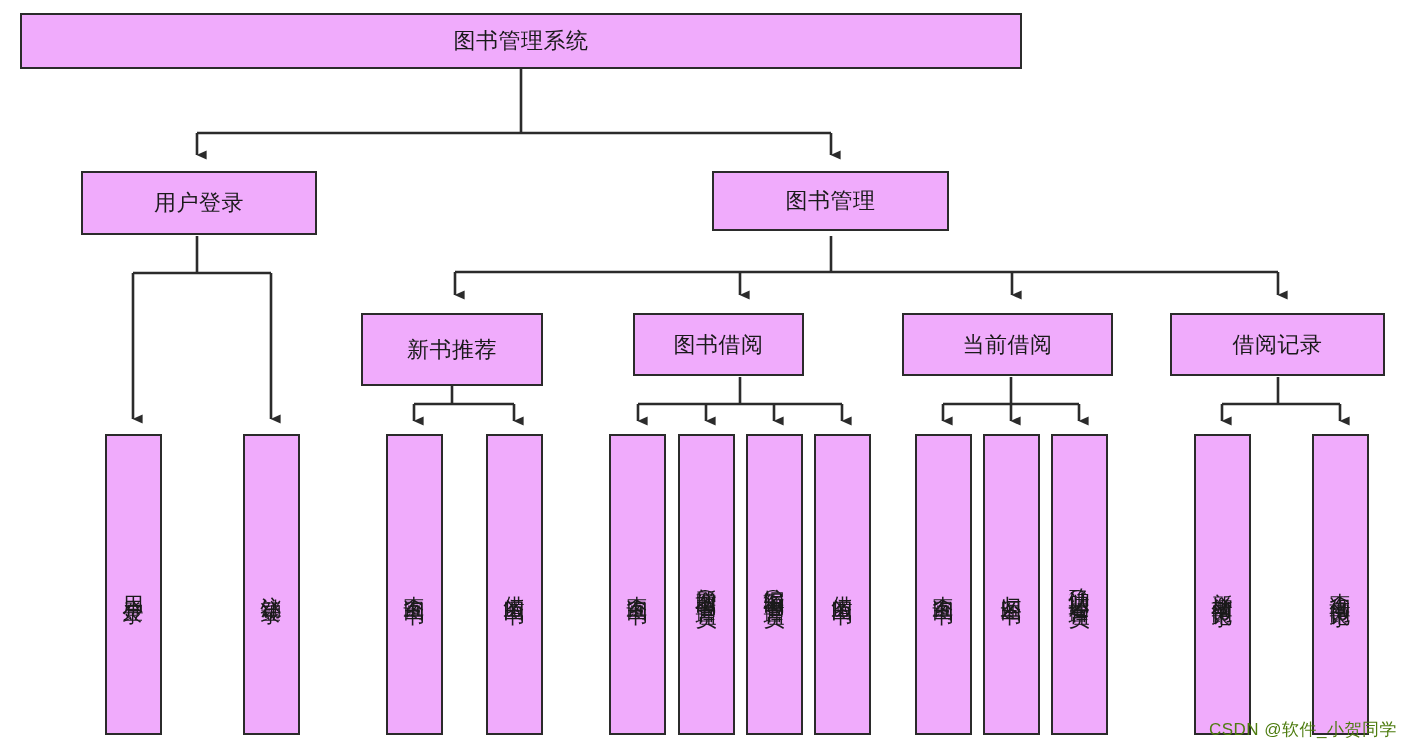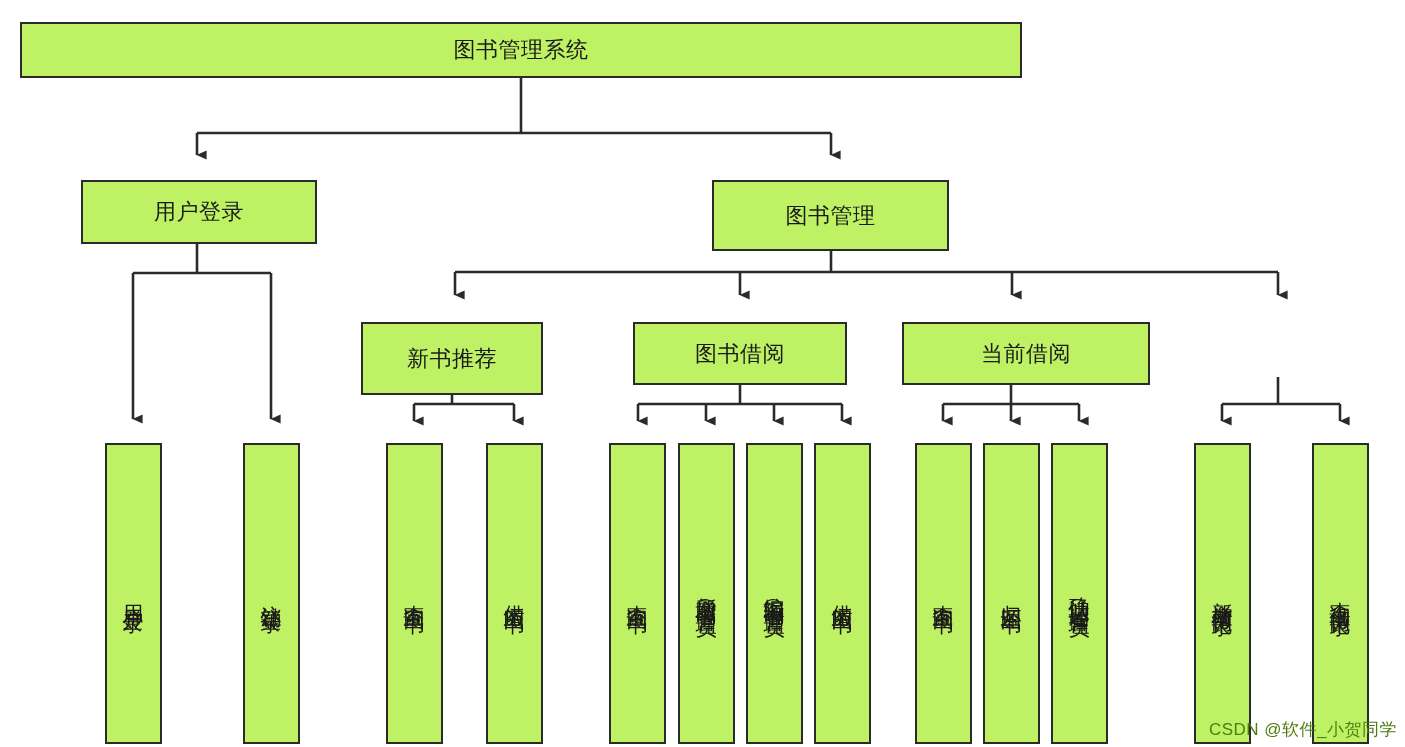--- a/index.html
+++ b/index.html
@@ -18,27 +18,26 @@
   svg#wires {
     position: absolute;
     left: 0; top: 0;
     width: 1405px;
     height: 747px;
     pointer-events: none;
   }
   .node {
     position: absolute;
     box-sizing: border-box;
-    background: #bef264;
+    background: #f0abfc;
     border: 2.5px solid #2b2b2b;
     display: flex;
     align-items: center;
     justify-content: center;
     overflow: hidden;
-    margin-top: 9px;
   }
   .node .lbl {
     color: #1a1a1a;
     text-align: center;
     line-height: 1.18;
     white-space: pre;
   }
   .node.horiz .lbl {
     font-size: 22px;
     letter-spacing: 0.5px;
@@ -120,32 +119,35 @@
     </g>
   </svg>
 
   <div class="node horiz" style="left:20px; top:13px; width:1002px; height:56px;">
     <span class="lbl">图书管理系统</span>
   </div>
 
   <div class="node horiz" style="left:81px; top:171px; width:236px; height:64px;">
     <span class="lbl">用户登录</span>
   </div>
-  <div class="node horiz" style="left:712px; top:171px; width:237px; height:71px;">
+  <div class="node horiz" style="left:712px; top:171px; width:237px; height:60px;">
     <span class="lbl">图书管理</span>
   </div>
 
   <div class="node horiz" style="left:361px; top:313px; width:182px; height:73px;">
     <span class="lbl">新书推荐</span>
   </div>
-  <div class="node horiz" style="left:633px; top:313px; width:214px; height:63px;">
+  <div class="node horiz" style="left:633px; top:313px; width:171px; height:63px;">
     <span class="lbl">图书借阅</span>
   </div>
-  <div class="node horiz" style="left:902px; top:313px; width:248px; height:63px;">
+  <div class="node horiz" style="left:902px; top:313px; width:211px; height:63px;">
     <span class="lbl">当前借阅</span>
+  </div>
+  <div class="node horiz" style="left:1170px; top:313px; width:215px; height:63px;">
+    <span class="lbl">借阅记录</span>
   </div>
 
   <div class="node vert" style="left:105px; top:434px; width:57px; height:301px;">
     <span class="lbl">用户登录</span>
   </div>
   <div class="node vert" style="left:243px; top:434px; width:57px; height:301px;">
     <span class="lbl">注销登录</span>
   </div>
 
   <div class="node vert" style="left:386px; top:434px; width:57px; height:301px;">

